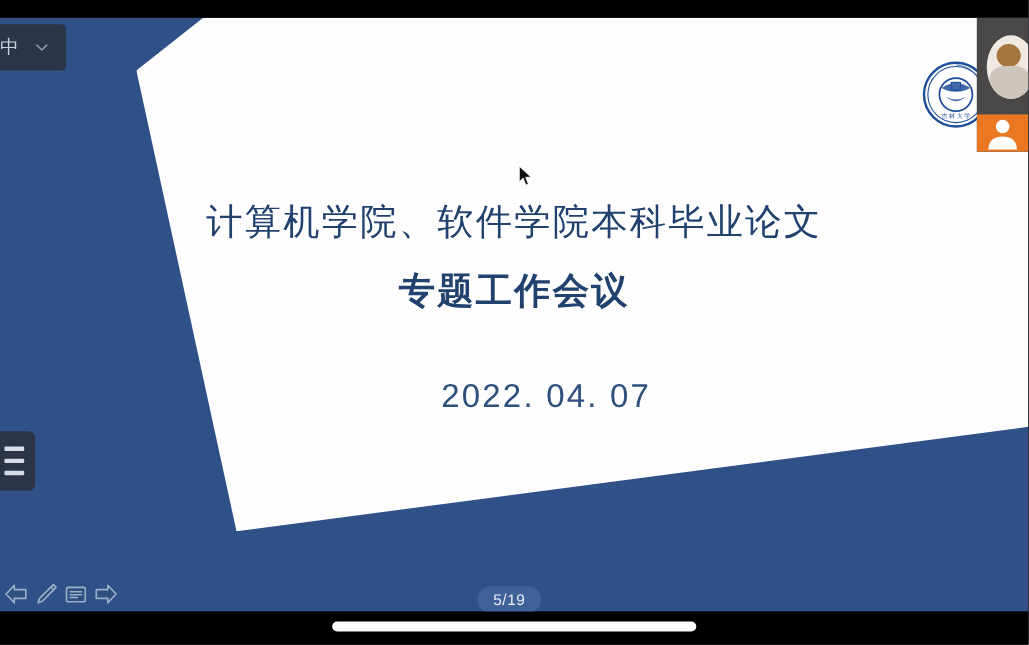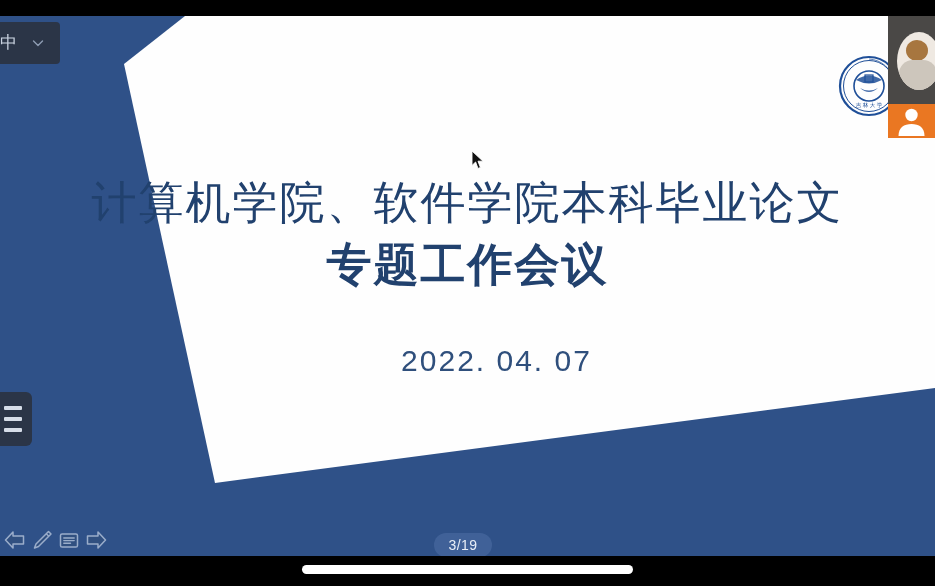--- a/index.html
+++ b/index.html
@@ -39,21 +39,21 @@
   
   #slide-title-block {
     position: absolute;
     left: 0;
     top: 0;
     width: 935px;
     text-align: center;
   }
   .slide-title-line {
     font-family: "Liberation Serif", "DejaVu Serif", serif;
-    font-size: 45px;
+    font-size: 33px;
     line-height: 67px;
     color: #21416e;
     letter-spacing: 2px;
     font-weight: 400;
     white-space: nowrap;
   }
   #slide-title-line-1 {
     position: absolute;
     left: 0;
     top: 154px;
@@ -337,21 +337,21 @@
       </svg>
     </span>
 
     <span class="tool-icon">
       <svg class="tool-icon" viewBox="0 0 26 26" aria-hidden="true">
         <path d="M15 5 L22.5 13 L15 21 L15 17 L4.5 17 L4.5 9 L15 9 Z" fill="#32507f" stroke="#b9c7dd" stroke-width="1.5" stroke-linejoin="round"></path>
       </svg>
     </span>
   </div>
 
-  <div id="page-indicator">3/19</div>
+  <div id="page-indicator">5/19</div>
 
   <div id="top-bar"></div>
   <div id="bottom-bar"></div>
   <div id="home-indicator"></div>
 
   <div id="mouse-cursor">
     <svg width="14" height="20" viewBox="0 0 14 20" aria-hidden="true">
       <path d="M1 1 L1 15.5 L4.6 12 L7 18.5 L9.4 17.4 L7 11.2 L12 11.2 Z" fill="#111111" stroke="#ffffff" stroke-width="0.9"></path>
     </svg>
   </div>

